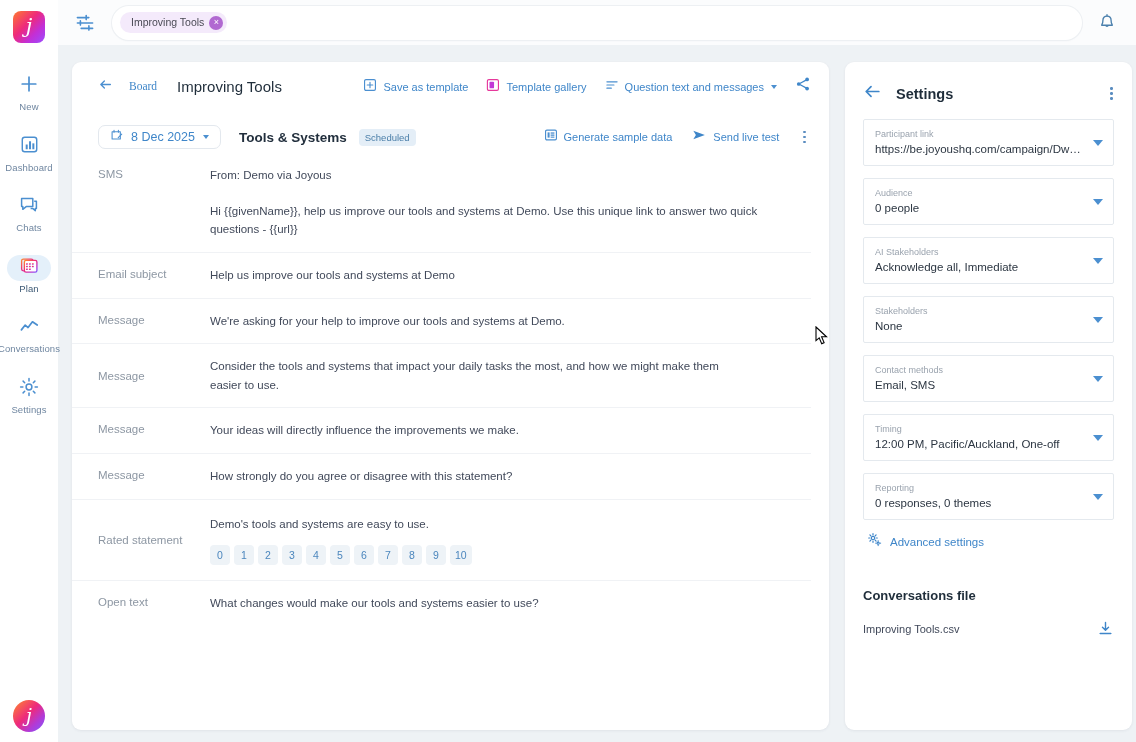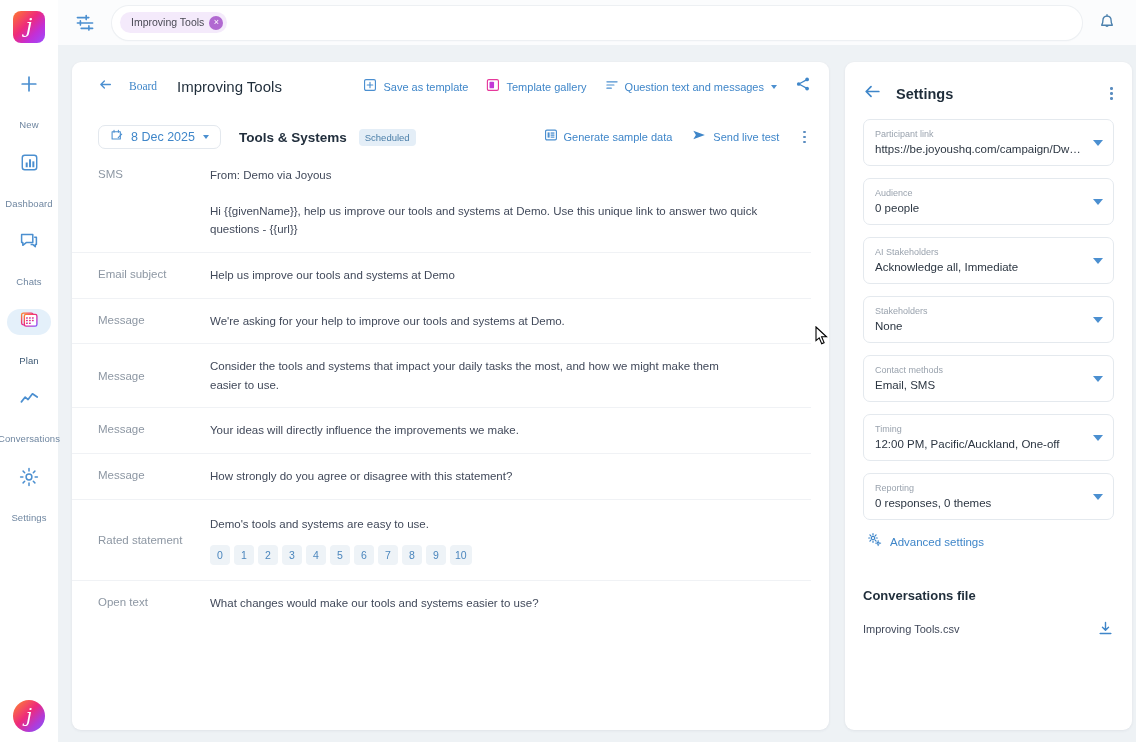--- a/index.html
+++ b/index.html
@@ -42,21 +42,21 @@
   .nav-item {
     width: 100%; display: flex; flex-direction: column; align-items: center;
     margin-bottom: 22px; cursor: pointer; text-decoration: none;
   }
   .nav-pill {
     width: 44px; height: 26px; border-radius: 14px;
     display: flex; align-items: center; justify-content: center;
   }
   .nav-pill.active { background: #e4f0fa; }
   .nav-label {
-    font-size: 9.5px; color: #6f86a0; margin-top: 21px; letter-spacing: .1px;
+    font-size: 9.5px; color: #6f86a0; margin-top: 3px; letter-spacing: .1px;
     line-height: 1; white-space: nowrap;
   }
   .nav-label.active { color: #3e5a75; }
 
   
   .topbar {
     position: absolute; left: 58px; top: 0; width: 1078px; height: 45px;
     background: #fbfcfd; display: flex; align-items: center; padding: 0 14px;
   }
   .filter-icon-btn {
@@ -151,21 +151,21 @@
     display: flex; align-items: center; justify-content: center;
     font-size: 10.5px; color: #4b86bd; padding: 0 5px; cursor: pointer;
   }
 
   
   .sp-head { display: flex; align-items: center; padding: 20px 14px 0 18px; }
   .sp-title { font-size: 14.5px; color: #1f2d3a; font-weight: 700; margin-left: 14px; }
   .sp-kebab { margin-left: auto; }
   .sp-body { padding: 14px 18px 0 18px; }
   .field {
-    position: relative; height: 47px; border: 1px solid #e4e9ee; border-radius: 7px;
+    position: relative; height: 47px; border: 1px solid #e4e9ee; border-radius: 2px;
     background: #fff; margin-bottom: 12px; padding: 0 30px 0 11px;
     display: flex; flex-direction: column; justify-content: center; cursor: pointer;
   }
   .field-label { font-size: 9px; color: #9aa3ae; line-height: 1.2; margin-bottom: 2px; }
   .field-value {
     font-size: 11.5px; color: #2c3642; line-height: 1.25;
     white-space: nowrap; overflow: hidden; text-overflow: ellipsis;
   }
   .field-caret {
     position: absolute; right: 10px; top: 50%; transform: translateY(-50%);

